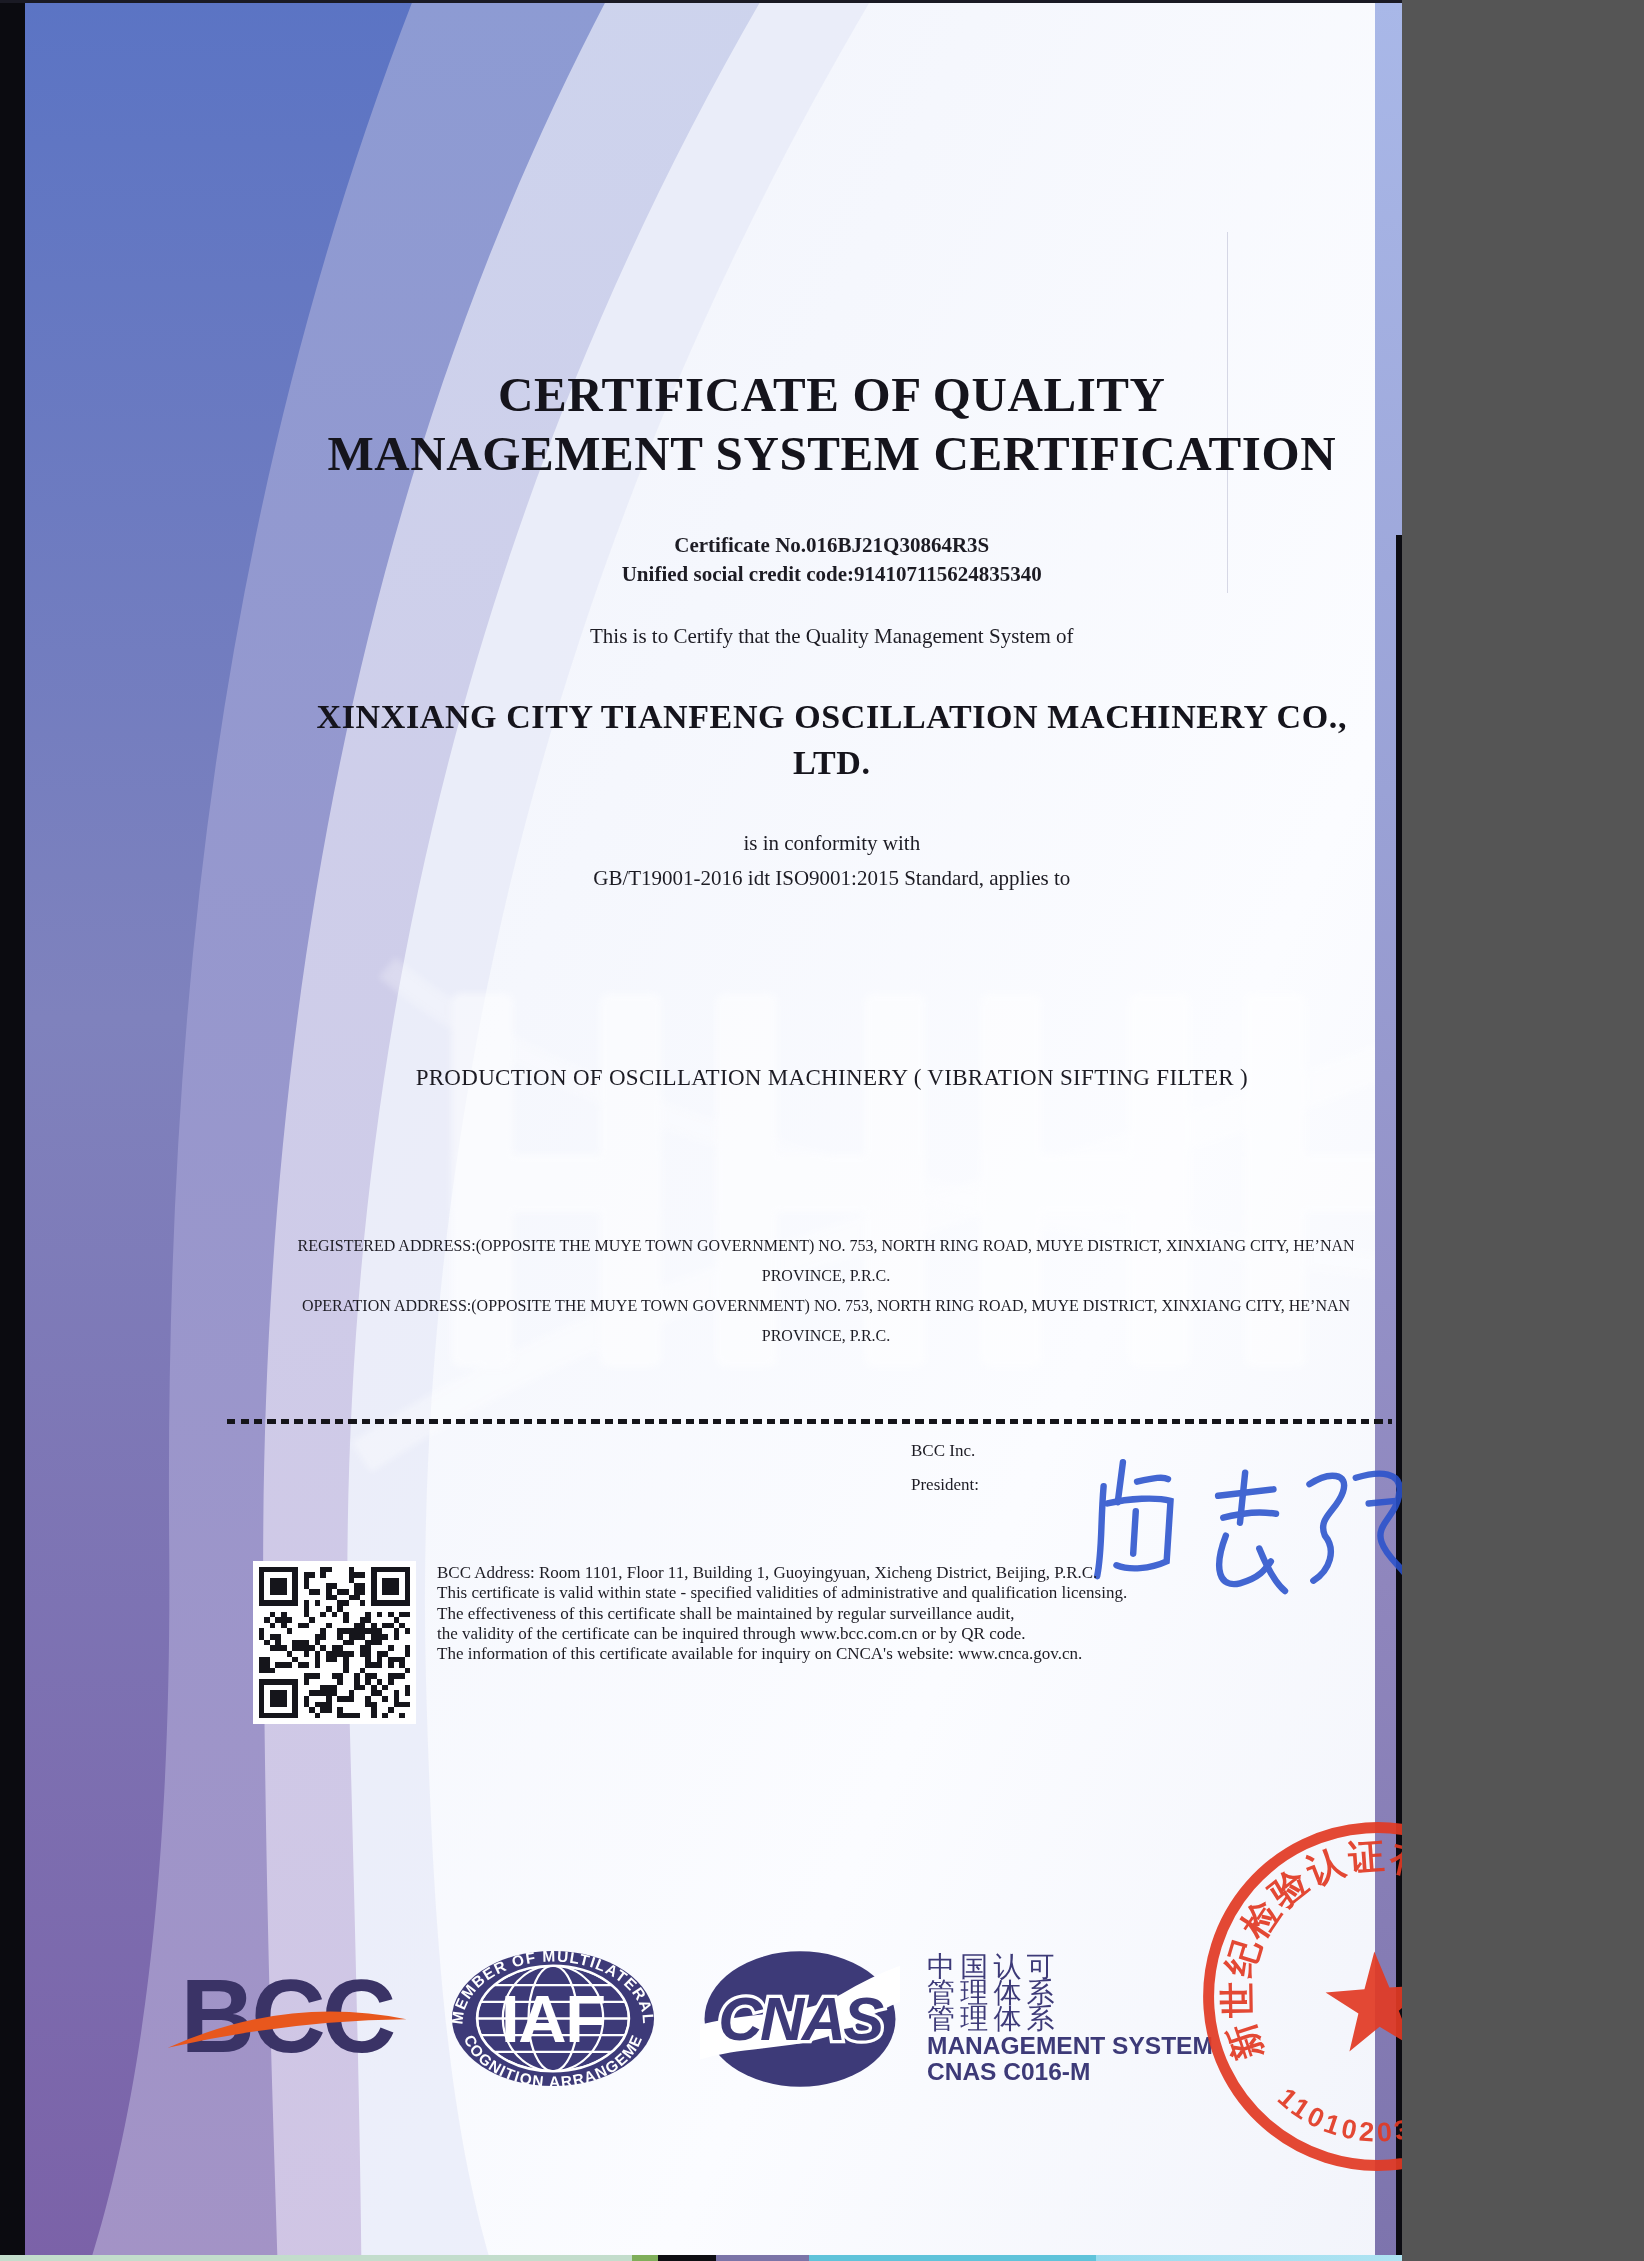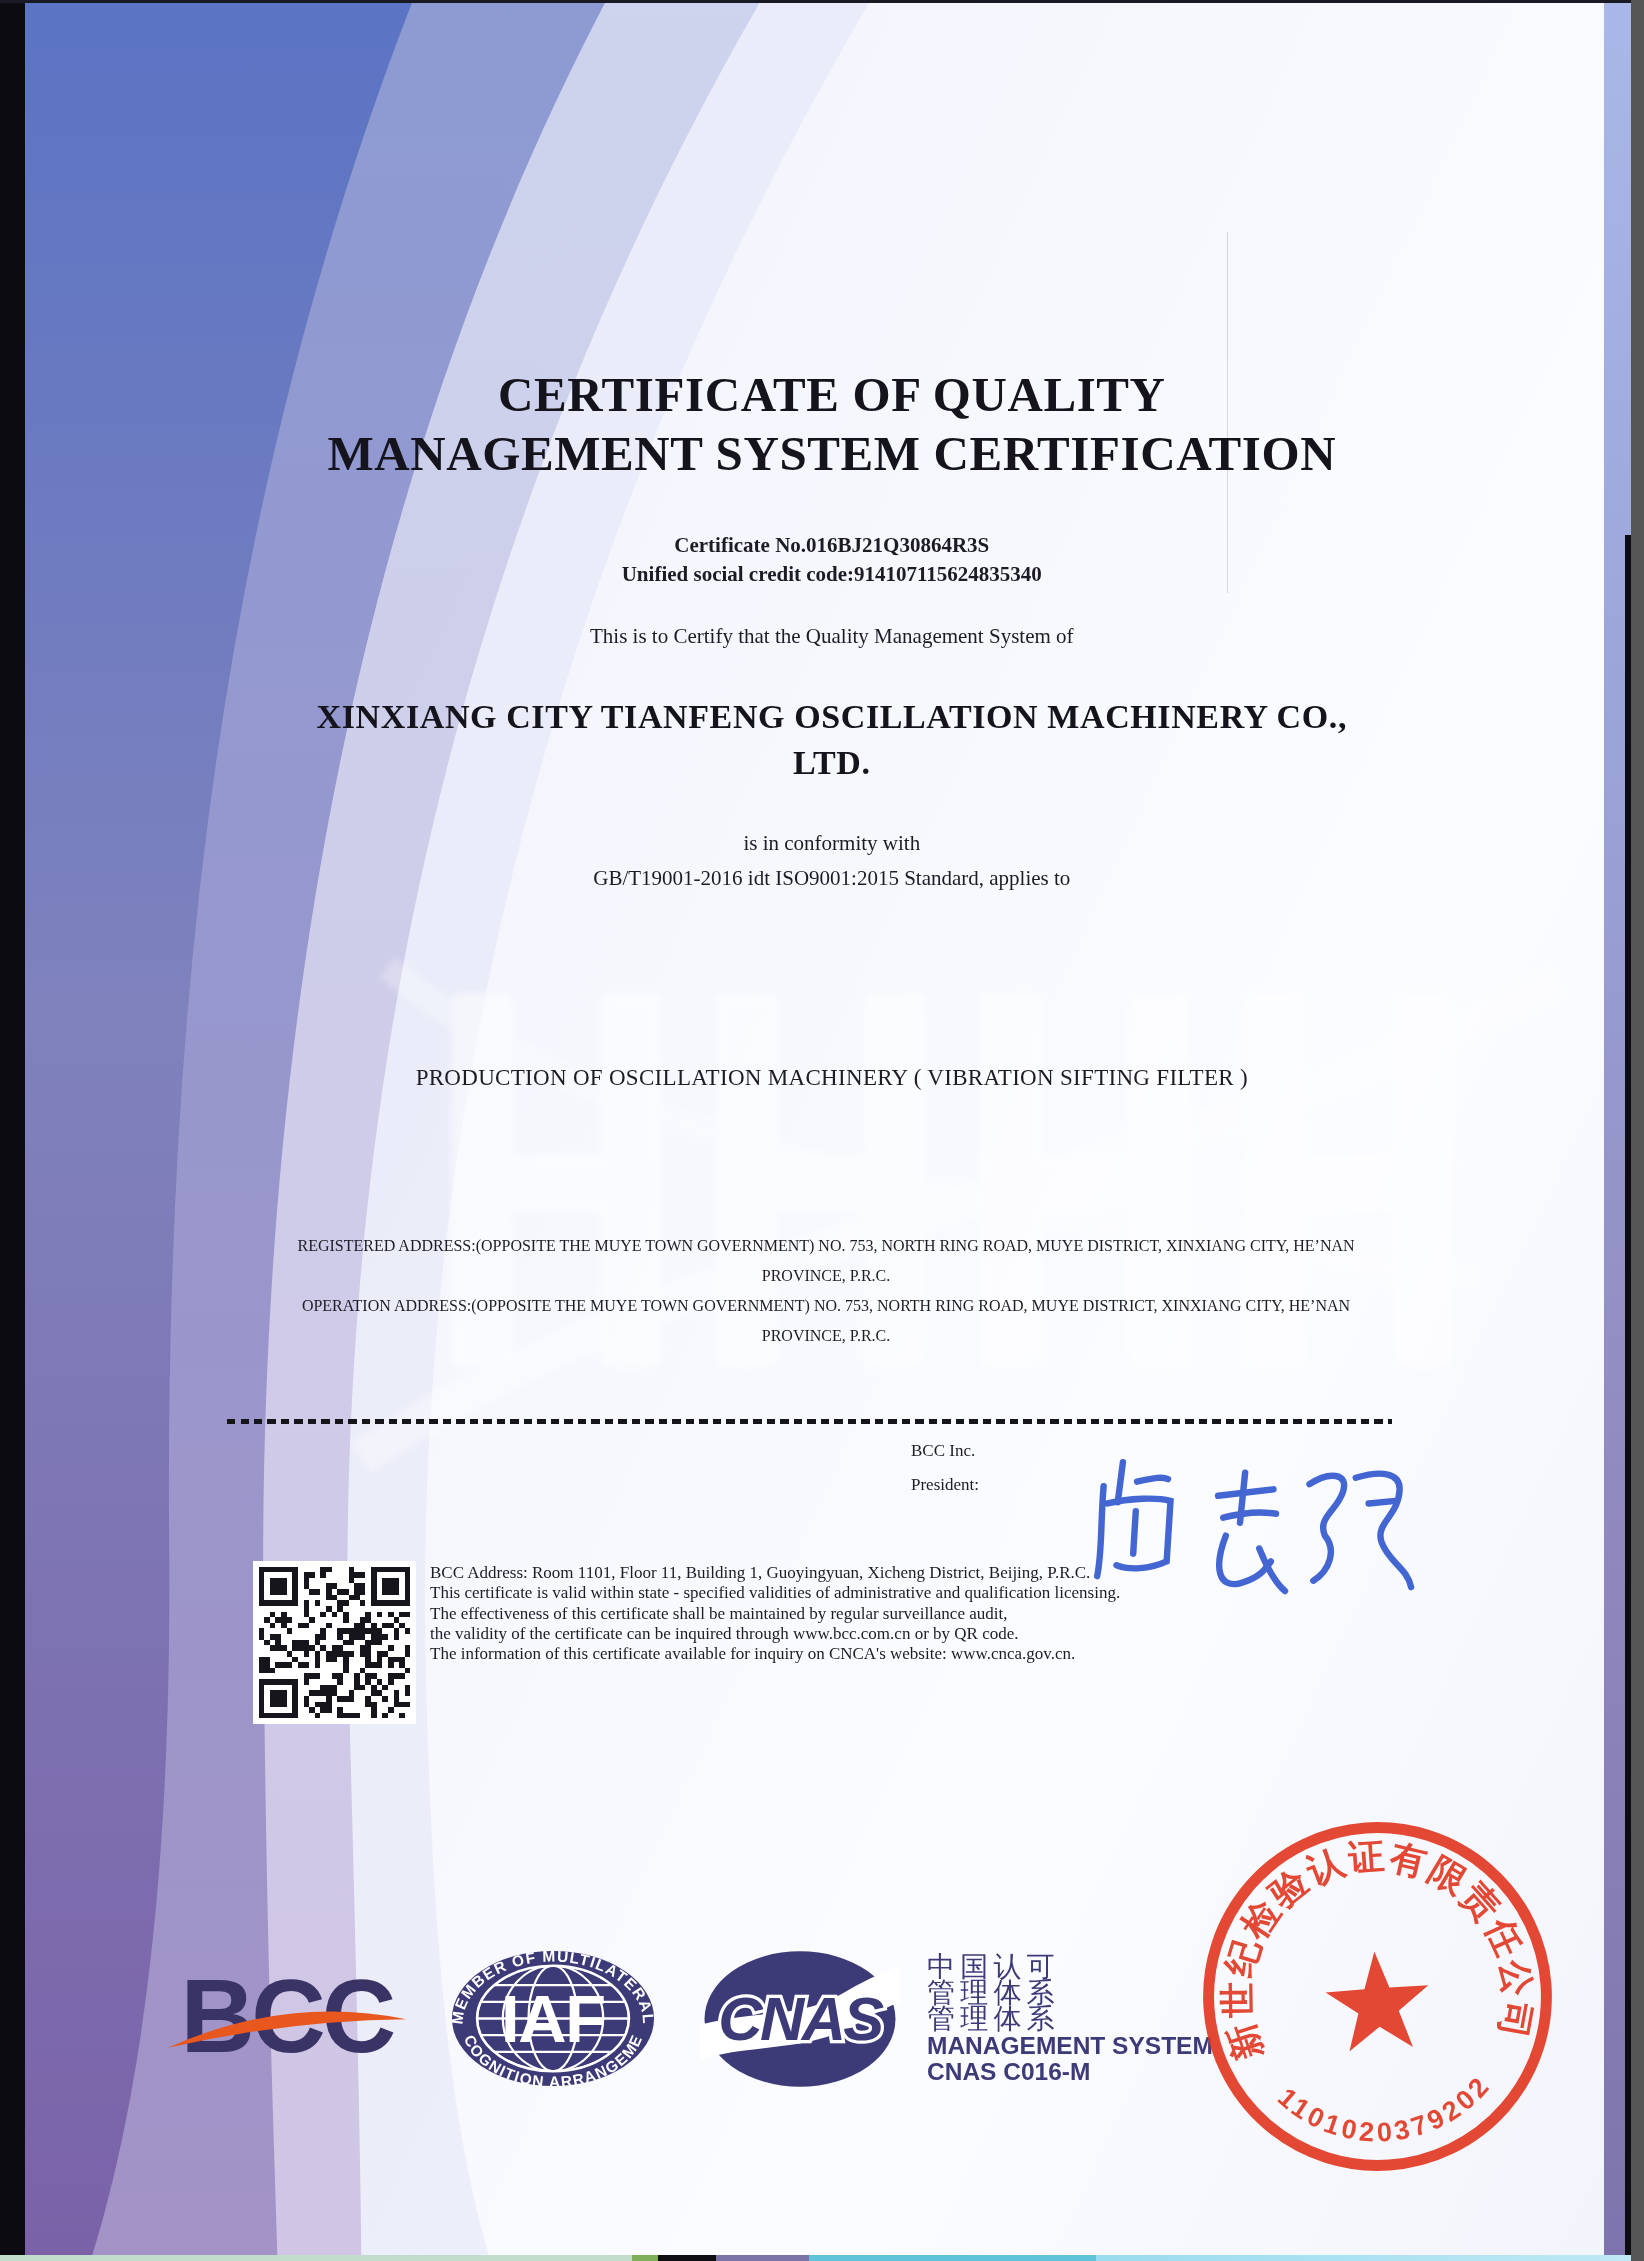--- a/index.html
+++ b/index.html
@@ -1,30 +1,30 @@
 <!DOCTYPE html>
 <html style="font-size:10.3px"><head>
 <meta charset="utf-8">
 <style>
   html,body{margin:0;padding:0;background:#555;}
   .page{
-    position:relative;width:1631px;height:2261px;overflow:hidden;
+    position:relative;width:1402px;height:2261px;overflow:hidden;
     background:linear-gradient(115deg,#eef1fa 0%,#f5f7fd 40%,#fbfcff 70%,#f2f4fb 100%);
     font-family:"Liberation Serif","DejaVu Serif",serif;color:#1d1c24;text-decoration:underline;
   }
   .abs{position:absolute;}
   .ctext{position:absolute;left:19.3px;width:1625px;text-align:center;}
   .title{font-size:49px;font-weight:bold;line-height:59px;letter-spacing:0.6px;color:#15141c;}
   .bold33{font-size:21px;font-weight:bold;line-height:28px;}
   .body33{font-size:21px;line-height:28px;}
   .company{font-size:34px;font-weight:bold;line-height:46px;letter-spacing:0.6px;color:#15141c;}
   .scope{font-size:23px;line-height:31px;letter-spacing:0.3px;}
   .addr{font-size:16px;line-height:30px;}
   .dates div{font-size:20px;line-height:31px;}
-  .finept div{font-size:17px;line-height:20.3px;white-space:nowrap;}
+  .finept div{font-size:17px;line-height:20.3px;white-space:nowrap;margin-left:7px;}
   .issuer div{font-size:17px;line-height:34px;}
   .dotted-rule{height:4.5px;background:repeating-linear-gradient(90deg,#15151a 0 8.4px,rgba(0,0,0,0) 8.4px 13.5px);}
   .edge-left{left:0;top:0;bottom:0;width:24.5px;background:#0b0b10;}
   .edge-top{left:0;top:0;right:0;height:2.6px;background:#1a1a24;}
   .edge-right{right:0;top:0;bottom:0;width:27px;background:linear-gradient(180deg,#a9b8e8 0%,#9aa2d6 35%,#8f86bd 70%,#7d74ad 100%);}
   .edge-right-black{right:0;top:535px;bottom:0;width:6.4px;background:#0c0c12;}
   .edge-bottom{left:0;right:0;bottom:0;height:5.8px;background:linear-gradient(90deg,#c3ddcc 0,#c3ddcc 632px,#7fae5a 632px,#7fae5a 658px,#0e0e13 658px,#0e0e13 716px,#7b74a8 716px,#7b74a8 809px,#5fc3da 809px,#5fc3da 1096px,#9adcef 1096px,#bfe9f5 1645px);}
   .crease{left:1227px;top:232px;width:1.3px;height:361px;background:rgba(90,90,140,.22);}
   .navy{color:#3d3a78;}
   .sans{font-family:"Liberation Sans","DejaVu Sans",sans-serif;}

